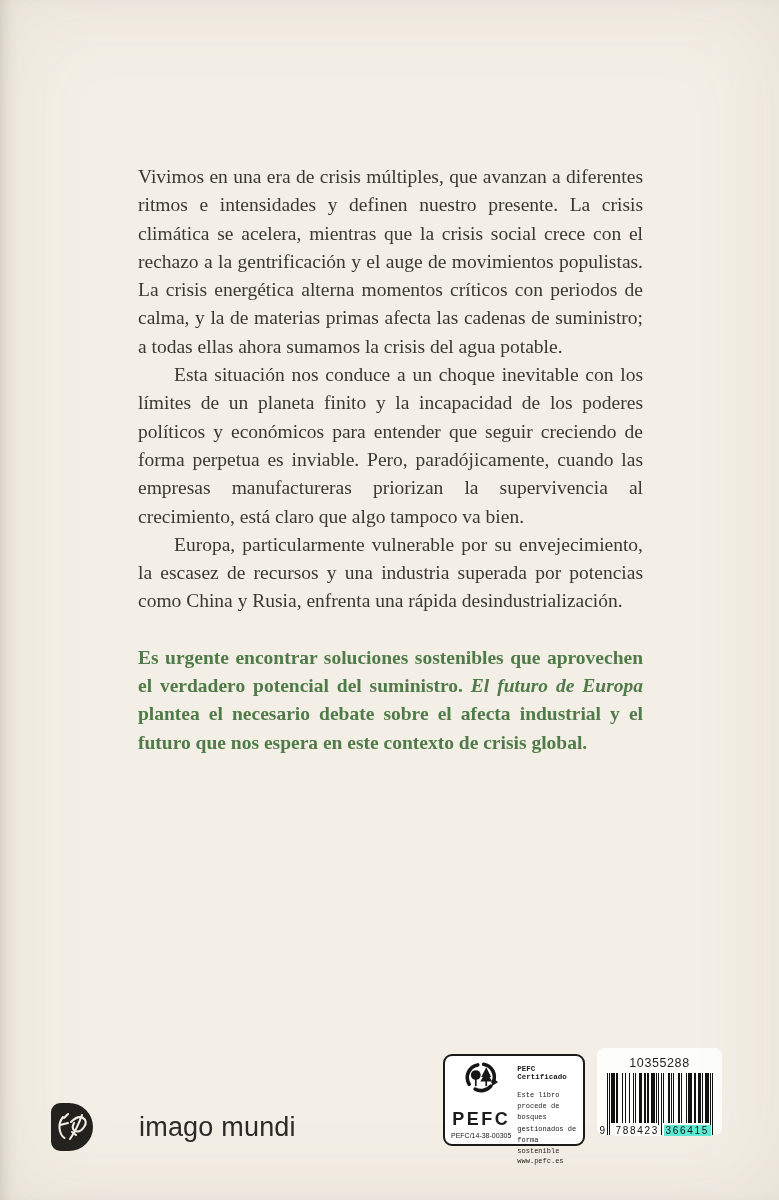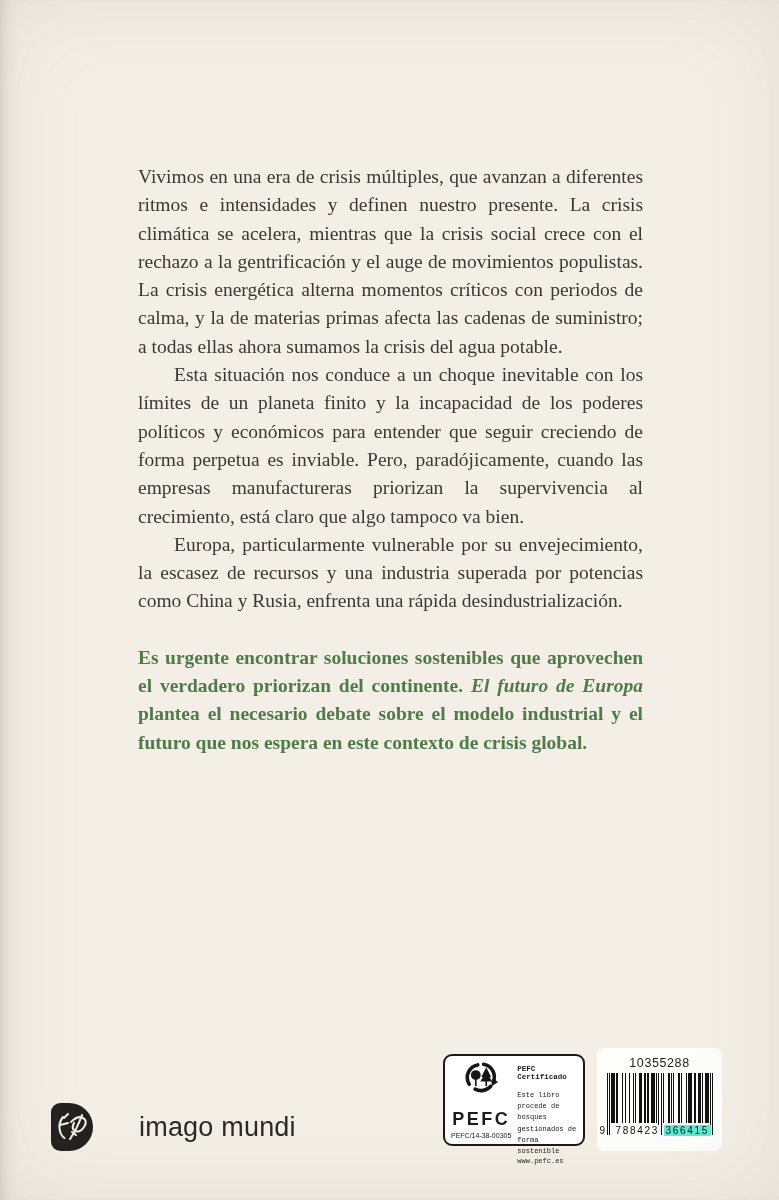--- a/index.html
+++ b/index.html
@@ -57,42 +57,42 @@
   .pefc-left svg { width:46px; height:41px; display:block; }
   .pefc-word { font-weight:bold; font-size:18px; letter-spacing:2.5px; line-height:1; margin-top:16px; }
   .pefc-code { font-size:7px; margin-top:4px; white-space:nowrap; color:#222; }
   .pefc-right { flex:1; padding-left:6px; display:flex; flex-direction:column;font-family:Liberation Mono, monospace; }
   .pefc-heading { font-size:7.5px; font-weight:bold; margin-top:5px; }
   .pefc-body { font-size:7px; line-height:1.6; margin-top:9px; width:66px; }
   .pefc-url { font-size:7px; margin-top:auto; margin-bottom:5px; }
 
   
   .barcode-box {
-    position:absolute; left:597px; top:1048px; width:125px; height:103px;
+    position:absolute; left:597px; top:1048px; width:125px; height:87px;
     background:#fdfdfb; border-radius:7px;
     font-family:"Liberation Sans", sans-serif;
   }
   .sku { text-align:center; font-size:12.5px; letter-spacing:.6px; color:#1f1f1f; margin-top:8px; }
   .ean { position:relative; width:106px; margin:3px auto 0; height:64px; }
   .ean svg { display:block; width:106px; height:62px; }
   .ean-digits { position:absolute; bottom:1px; left:-7px; width:125px; height:12px; font-size:10px; color:#111; }
   .ed-first { position:absolute; left:0; bottom:0; }
   .ed-g1 { position:absolute; left:14px; bottom:0; background:#fdfdfb; padding:0 2px; letter-spacing:1.7px;text-align:center; }
   .ed-g2 { position:absolute; left:64px; bottom:0; background:#5eead4; padding:0 2px; letter-spacing:1.7px; }
 </style>
 </head>
 <body>
 
 <div class="cover">
 
   <div class="text-block">
     <p>Vivimos en una era de crisis múltiples, que avanzan a diferentes ritmos e intensidades y definen nuestro presente. La crisis climática se acelera, mientras que la crisis social crece con el rechazo a la gentrificación y el auge de movimientos populistas. La crisis energética alterna momentos críticos con periodos de calma, y la de materias primas afecta las cadenas de suministro; a todas ellas ahora sumamos la crisis del agua potable.</p>
     <p class="indent">Esta situación nos conduce a un choque inevitable con los límites de un planeta finito y la incapacidad de los poderes políticos y económicos para entender que seguir creciendo de forma perpetua es inviable. Pero, paradójicamente, cuando las empresas manufactureras priorizan la supervivencia al crecimiento, está claro que algo tampoco va bien.</p>
     <p class="indent">Europa, particularmente vulnerable por su envejecimiento, la escasez de recursos y una industria superada por potencias como China y Rusia, enfrenta una rápida desindustrialización.</p>
-    <p class="highlight"><span>Es urgente encontrar soluciones sostenibles que aprovechen el verdadero priorizan del continente. </span><em>El futuro de Europa</em><span> plantea el necesario debate sobre el modelo industrial y el futuro que nos espera en este contexto de crisis global.</span></p>
+    <p class="highlight"><span>Es urgente encontrar soluciones sostenibles que aprovechen el verdadero potencial del suministro. </span><em>El futuro de Europa</em><span> plantea el necesario debate sobre el afecta industrial y el futuro que nos espera en este contexto de crisis global.</span></p>
   </div>
 
   <div class="publisher">
     <div class="pub-mark">
       <svg viewBox="0 0 42 48" width="42" height="48">
         <g fill="none" stroke="#f4efe6" stroke-width="2.1" stroke-linecap="round">
           <path d="M 13 15 l 4 -4"></path>
           <path d="M 12 14 q -4 5 -3.5 11 q .5 7 5 10"></path>
           <path d="M 9 22 l 8 -2"></path>
           <path d="M 20 19 q 7 -7 12 -4 q 5 3 1 9 q -4 6 -9 4 q -4 -2 -1 -8"></path>

